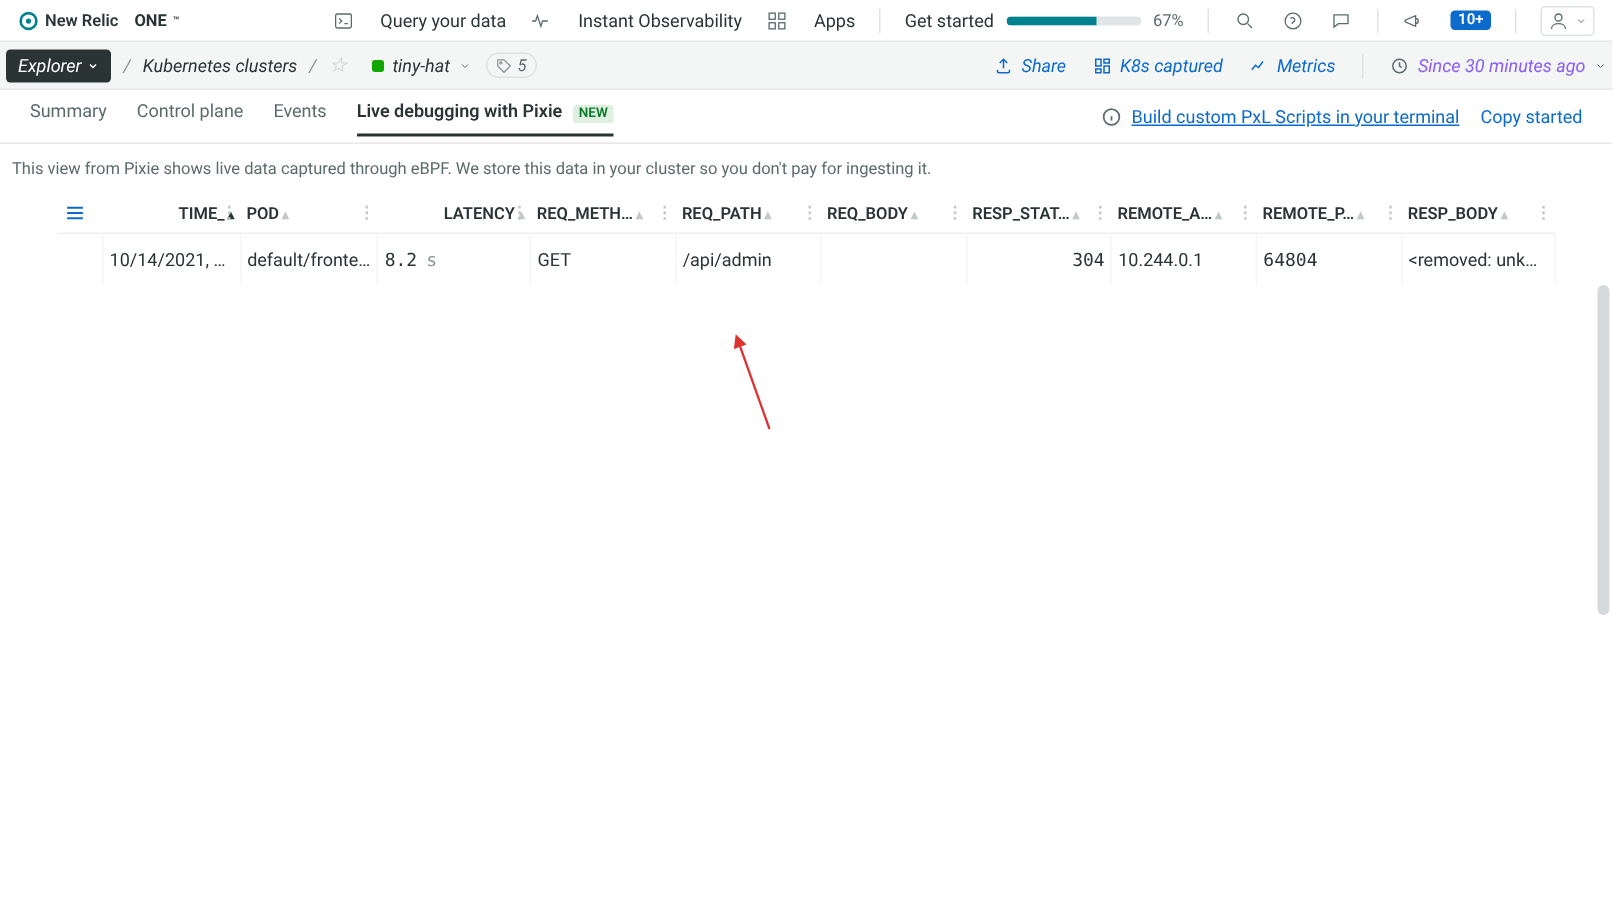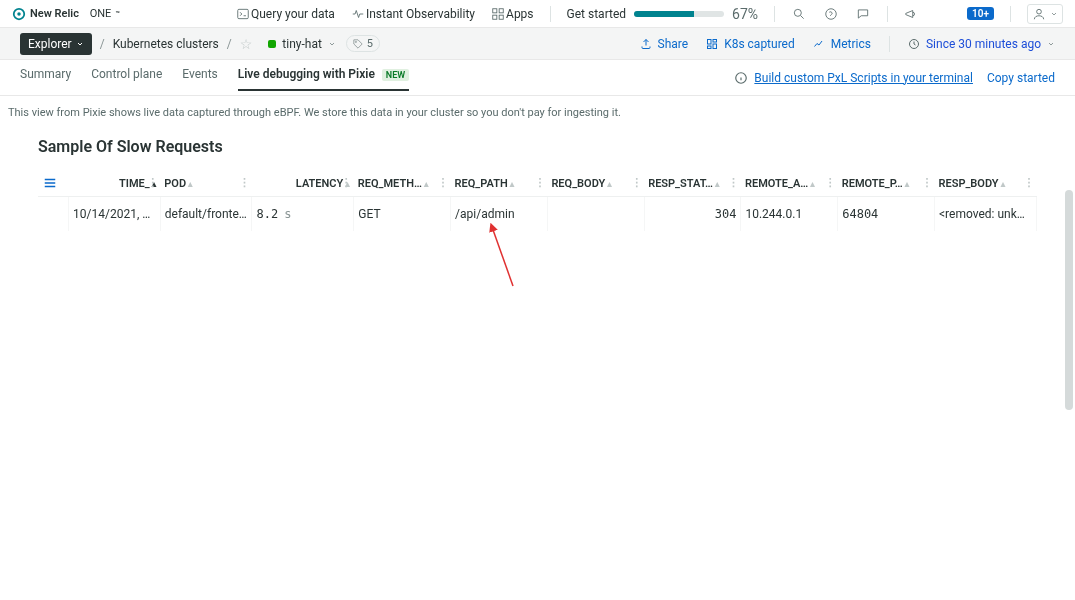--- a/index.html
+++ b/index.html
@@ -2,46 +2,46 @@
 <html><head>
 <meta charset="utf-8">
 <style>
 * { box-sizing: border-box; margin: 0; padding: 0; }
 body { font-family: -apple-system, BlinkMacSystemFont, "Segoe UI", Roboto, sans-serif; font-size: 12px; color: #2a3434; background: #fff; width: 1075px; height: 600px; overflow: hidden; position: relative; }
 
 
 .top-header { display: flex; align-items: center; height: 28px; padding: 0 12px; border-bottom: 1px solid #e8e8e8; }
 .logo { display: flex; align-items: center; gap: 4px; font-size: 11px; font-weight: 600; color: #2a3434; }
 .logo-icon { width: 14px; height: 14px; }
-.logo-one { font-weight: 400; }
+.logo-one { font-weight: 700; }
 .logo-tm { font-size: 7px; vertical-align: top; }
 .top-header-right { margin-left: auto; display: flex; align-items: center; gap: 16px; }
-.hdr-link { display: flex; align-items: center; gap: 1px; color: #2a3434; font-size: 12px; cursor: pointer; }
+.hdr-link { display: flex; align-items: center; gap: 18px; color: #2a3434; font-size: 12px; cursor: pointer; }
 .hdr-icon { width: 14px; height: 14px; stroke: #5a6b6b; fill: none; stroke-width: 1.5; }
 .progress-wrap { display: flex; align-items: center; gap: 8px; }
 .progress-bar { width: 90px; height: 6px; background: #e0e5e5; border-radius: 3px; overflow: hidden; }
 .progress-fill { height: 100%; background: #00838f; }
-.progress-pct { font-size: 14px; color: #5a6b6b; }
+.progress-pct { font-size: 11px; color: #5a6b6b; }
 .vdiv { width: 1px; height: 16px; background: #dde3e3; }
 .icon-btn { width: 16px; height: 16px; cursor: pointer; display: flex; align-items: center; justify-content: center; }
-.badge-blue { background: #0b6acb; color: #fff; font-size: 10px; padding: 1px 5px; border-radius: 3px; font-weight: 600; margin-left: 48px; }
+.badge-blue { background: #0b6acb; color: #fff; font-size: 10px; padding: 1px 5px; border-radius: 3px; font-weight: 600; }
 .user-btn { display: flex; align-items: center; gap: 4px; padding: 2px 4px; border: 1px solid #dde3e3; border-radius: 3px; cursor: pointer; }
 
 
-.crumb-bar { display: flex; align-items: center; height: 32px; padding: 0 20px; background: #f4f5f5; border-bottom: 1px solid #e8e8e8; }
+.crumb-bar { display: flex; align-items: center; height: 32px; padding: 0 4px; background: #f4f5f5; border-bottom: 1px solid #e8e8e8; font-style: italic; }
 .explorer-btn { background: #2a3434; color: #fff; padding: 4px 8px; border-radius: 3px; font-size: 12px; display: flex; align-items: center; gap: 4px; cursor: pointer; }
 .crumb-sep { margin: 0 8px; color: #8a9595; }
 .crumb-link { color: #2a3434; font-size: 12px; cursor: pointer; }
 .crumb-current { display: flex; align-items: center; gap: 6px; font-size: 12px; cursor: pointer; }
 .status-dot { width: 8px; height: 8px; background: #11a600; border-radius: 2px; }
 .star-btn { color: #c0c8c8; cursor: pointer; font-size: 14px; }
 .tag-chip { display: flex; align-items: center; gap: 4px; color: #5a6b6b; font-size: 11px; margin-left: 10px; border: 1px solid #dde3e3; padding: 1px 6px; border-radius: 10px; cursor: pointer; }
 .crumb-right { margin-left: auto; display: flex; align-items: center; gap: 18px; }
 .action-link { display: flex; align-items: center; gap: 6px; color: #0b6acb; font-size: 12px; cursor: pointer; }
-.time-picker { display: flex; align-items: center; gap: 6px; color: #1d4ed8; font-size: 12px; cursor: pointer; }
+.time-picker { display: flex; align-items: center; gap: 6px; color: #8b5cf6; font-size: 12px; cursor: pointer; }
 
 
 .tab-bar { display: flex; align-items: center; height: 36px; padding: 0 20px; border-bottom: 1px solid #e8e8e8; }
 .tab { padding: 0 0 8px 0; margin-right: 20px; font-size: 12px; color: #5a6b6b; cursor: pointer; position: relative; top: 1px; border-bottom: 2px solid transparent; }
 .tab.active { color: #2a3434; font-weight: 600; border-bottom-color: #2a3434; }
 .new-badge { background: #e0f0e0; color: #0a7a28; font-size: 9px; padding: 1px 4px; border-radius: 2px; margin-left: 4px; font-weight: 600; }
 .tab-right { margin-left: auto; display: flex; align-items: center; gap: 14px; justify-content: space-between; }
 .link-blue { color: #0b6acb; font-size: 12px; cursor: pointer; text-decoration: underline; }
 .link-blue-plain { color: #0b6acb; font-size: 12px; cursor: pointer; }
 .info-icon { width: 14px; height: 14px; stroke: #5a6b6b; }
@@ -233,21 +233,20 @@
         </svg>
       <span class="link-blue">Build custom PxL Scripts in your terminal</span>
     </div>
     <span class="link-blue-plain">Copy started</span>
   </div>
 </div>
 
 <div class="info-text">This view from Pixie shows live data captured through eBPF. We store this data in your cluster so you don't pay for ingesting it.</div>
 
 <div class="panel">
-  <div class="panel-title">Sample Of Slow Requests</div>
 
   <table class="tbl">
     <colgroup>
       <col style="width:30px">
         <col style="width:90px">
         <col style="width:90px">
         <col style="width:100px">
       <col style="width:95px">
         <col style="width:95px">
         <col style="width:95px">

